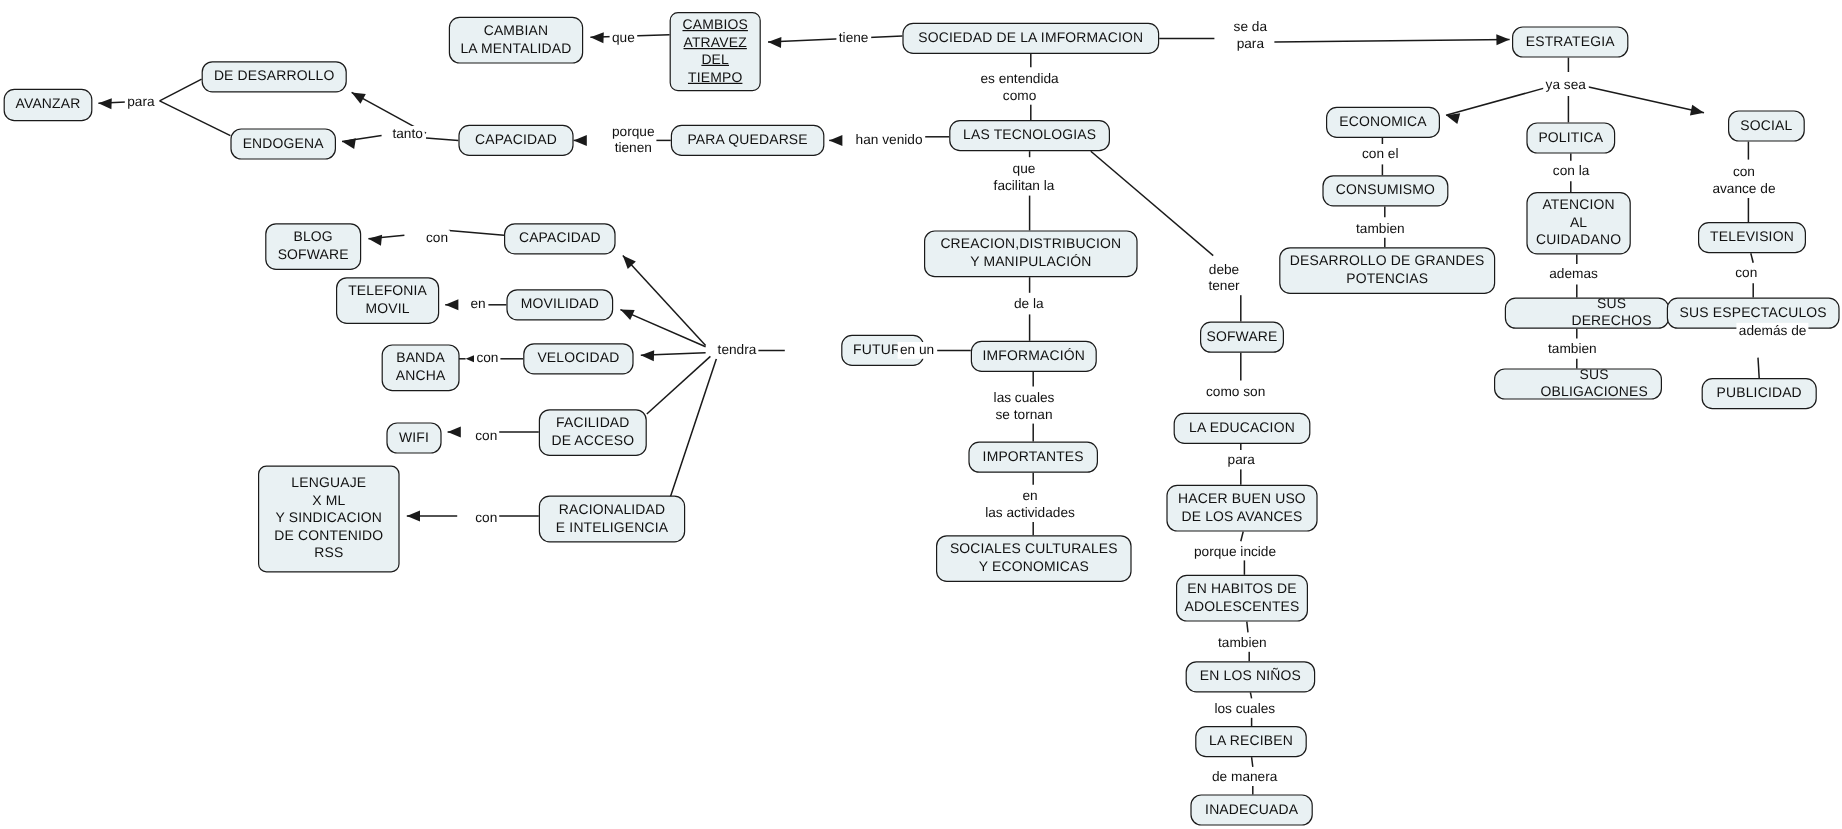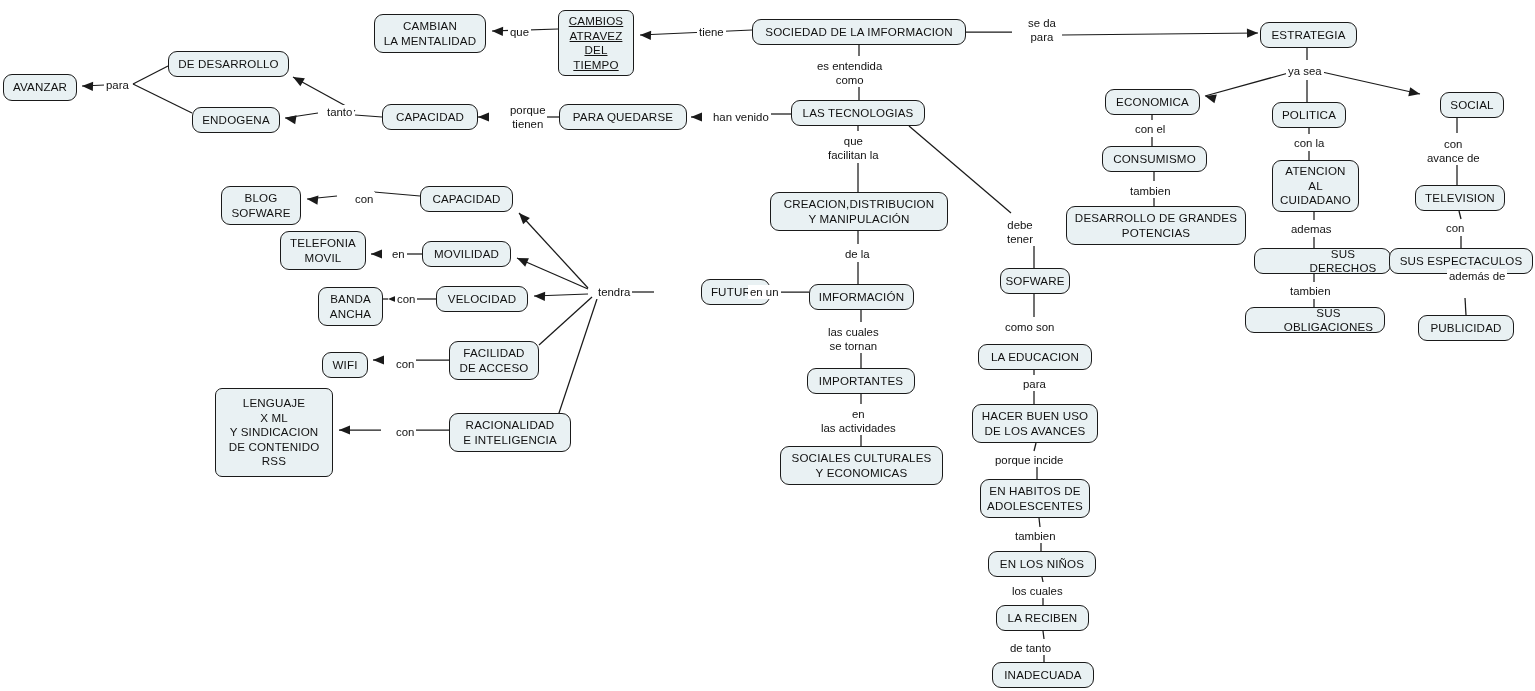--- a/index.html
+++ b/index.html
@@ -256,21 +256,21 @@
 se tornan</div>
       <div class="link-label" style="left: 819px; top: 407px;">en
 las actividades</div>
       <div class="link-label" style="left: 1005px; top: 218px;">debe
 tener</div>
       <div class="link-label" style="left: 1003px; top: 320px;">como son</div>
       <div class="link-label" style="left: 1021px; top: 377px;">para</div>
       <div class="link-label" style="left: 993px; top: 453px;">porque incide</div>
       <div class="link-label" style="left: 1013px; top: 529px;">tambien</div>
       <div class="link-label" style="left: 1010px; top: 584px;">los cuales</div>
-      <div class="link-label" style="left: 1008px; top: 641px;">de tanto</div>
+      <div class="link-label" style="left: 1008px; top: 641px;">de manera</div>
       <div class="link-label" style="left: 738px; top: 285px; margin-left: 10px;">en  un</div>
       <div class="link-label" style="left: 596px; top: 285px;">tendra</div>
       <div class="link-label" style="left: 353px; top: 192px;">con</div>
       <div class="link-label" style="left: 390px; top: 247px;">en</div>
       <div class="link-label" style="left: 395px; top: 292px;">con</div>
       <div class="link-label" style="left: 394px; top: 357px;">con</div>
       <div class="link-label" style="left: 394px; top: 425px;">con</div>
     </div>
 
 </div>

